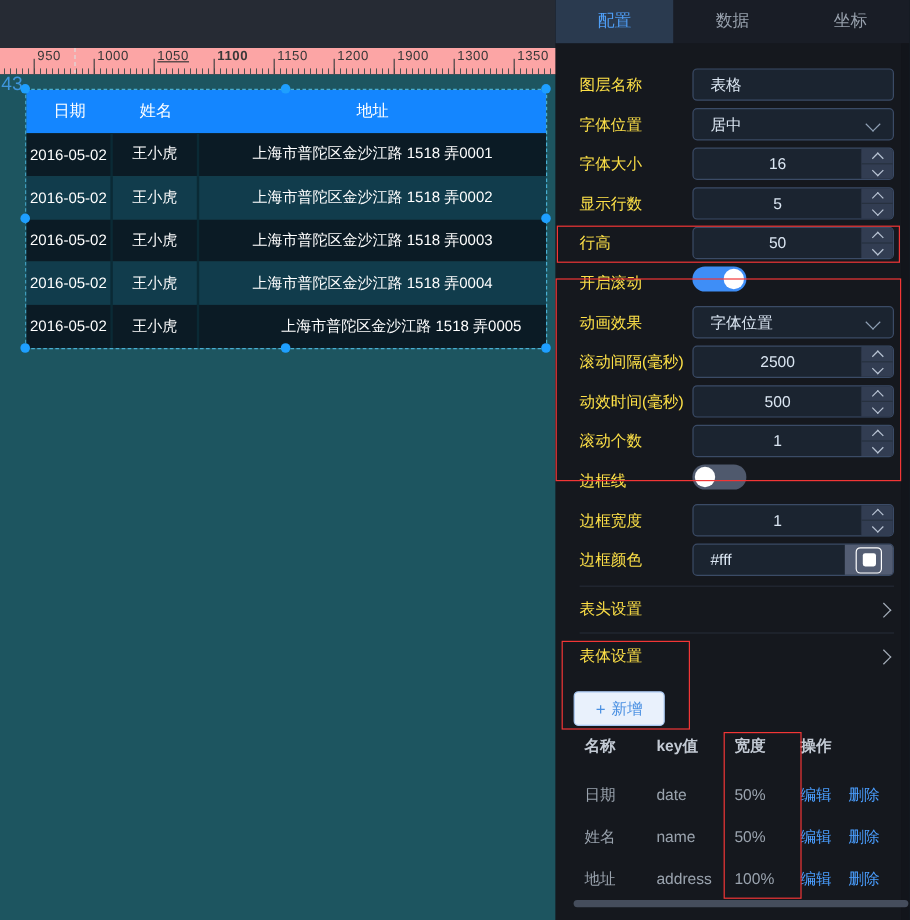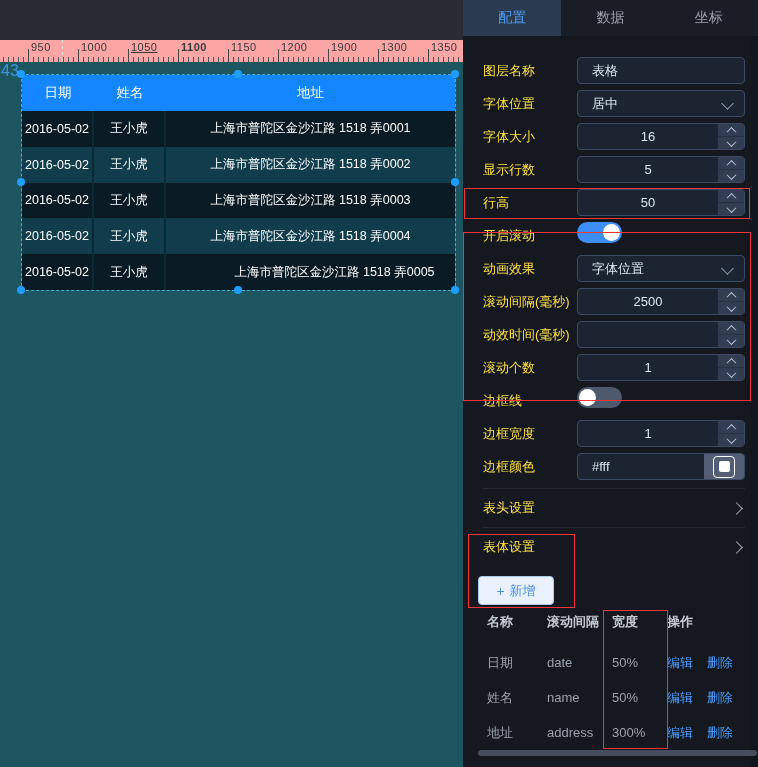--- a/index.html
+++ b/index.html
@@ -274,20 +274,21 @@
                   <span class="chev d"></span>
                 </div>
               </div>
             </div>
           </div>
         </div>
         <div class="p-row">
           <span class="p-label">动效时间(毫秒)</span>
           <div class="p-ctrl">
             <div class="input center">
+              <span class="val">500</span>
               <div class="stepper">
                 <div class="step-btn up">
                   <span class="chev u"></span>
                 </div>
                 <div class="step-btn">
                   <span class="chev d"></span>
                 </div>
               </div>
             </div>
           </div>
@@ -354,42 +355,42 @@
           <span class="sect-chev"></span>
         </div>
         <div class="add-row"><div class="add-btn">
             <span class="plus">+</span>
             <span>新增</span>
           </div></div>
       </div>
     <div class="cols-table" id="colsTable">
         <div class="ct-row ct-head">
           <span class="ct-c1">名称</span>
-          <span class="ct-c2">滚动间隔</span>
+          <span class="ct-c2">key值</span>
           <span class="ct-c3">宽度</span>
           <span class="ct-c4">操作</span>
         </div>
         <div class="ct-row ct-data">
           <span class="ct-c1">日期</span>
           <span class="ct-c2">date</span>
           <span class="ct-c3">50%</span>
           <span class="ct-c4 ct-link">编辑</span>
           <span class="ct-link">删除</span>
         </div>
         <div class="ct-row ct-data">
           <span class="ct-c1">姓名</span>
           <span class="ct-c2">name</span>
           <span class="ct-c3">50%</span>
           <span class="ct-c4 ct-link">编辑</span>
           <span class="ct-link">删除</span>
         </div>
         <div class="ct-row ct-data">
           <span class="ct-c1">地址</span>
           <span class="ct-c2">address</span>
-          <span class="ct-c3">300%</span>
+          <span class="ct-c3">100%</span>
           <span class="ct-c4 ct-link">编辑</span>
           <span class="ct-link">删除</span>
         </div>
       </div>
     <div class="h-scrollbar"></div>
   </div>
 
   <div class="redbox rb1"></div>
   <div class="redbox rb2"></div>
   <div class="redbox rb3"></div>

